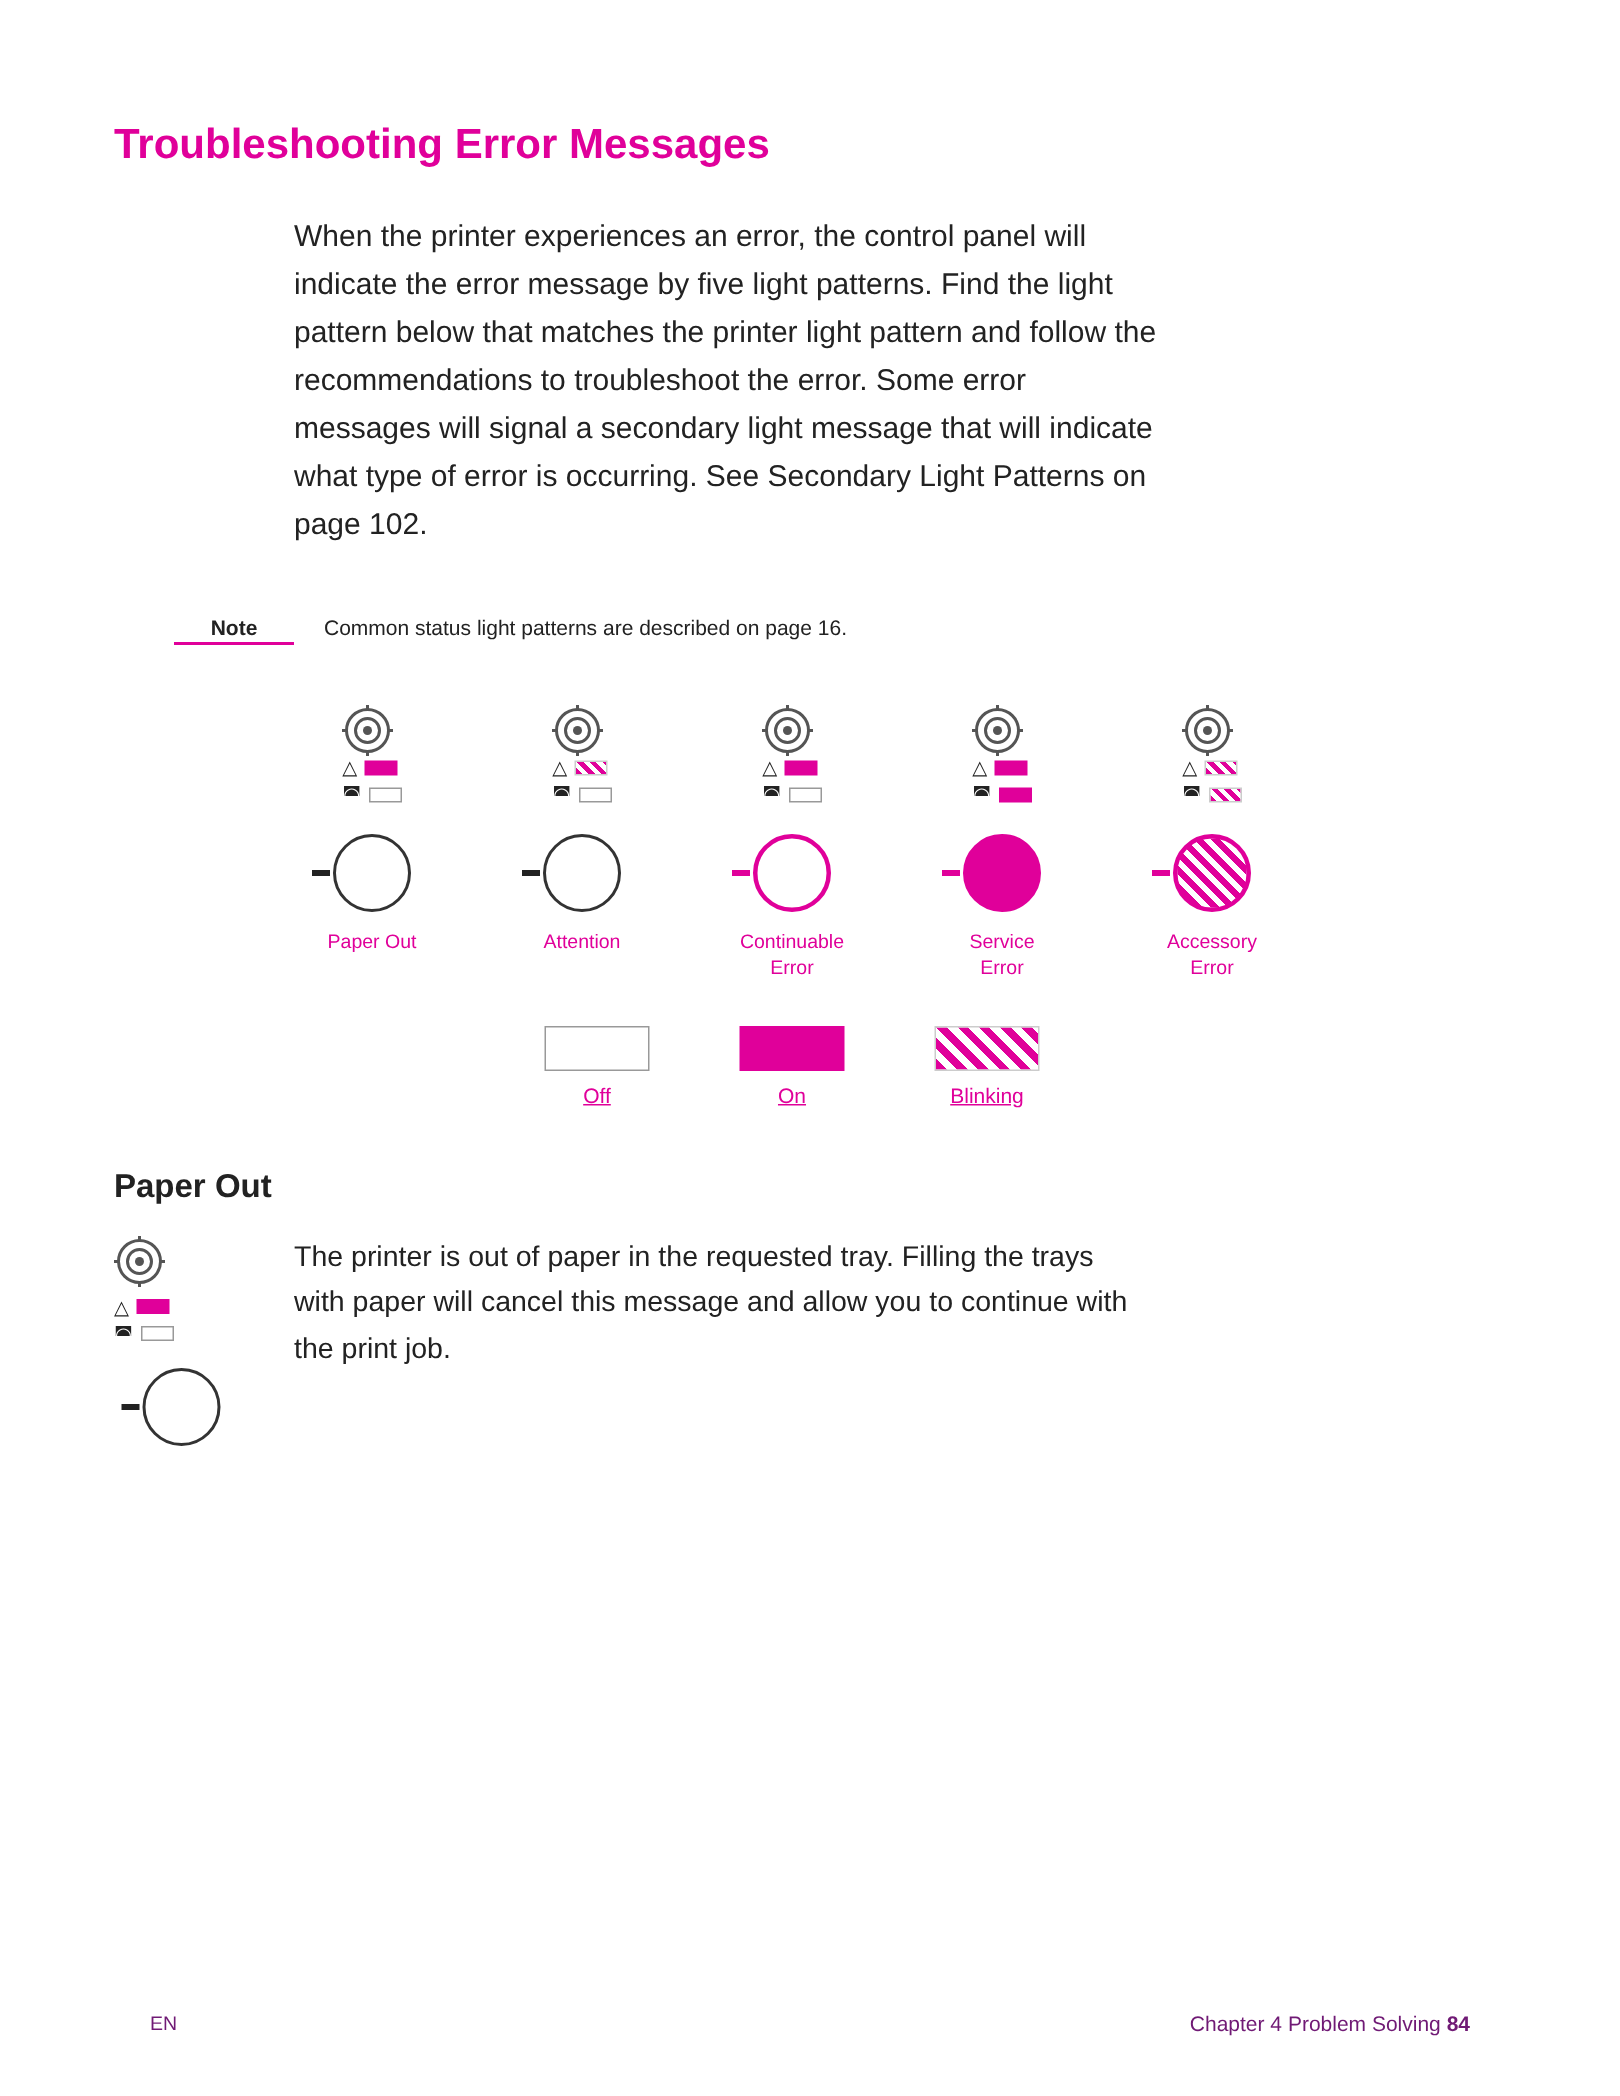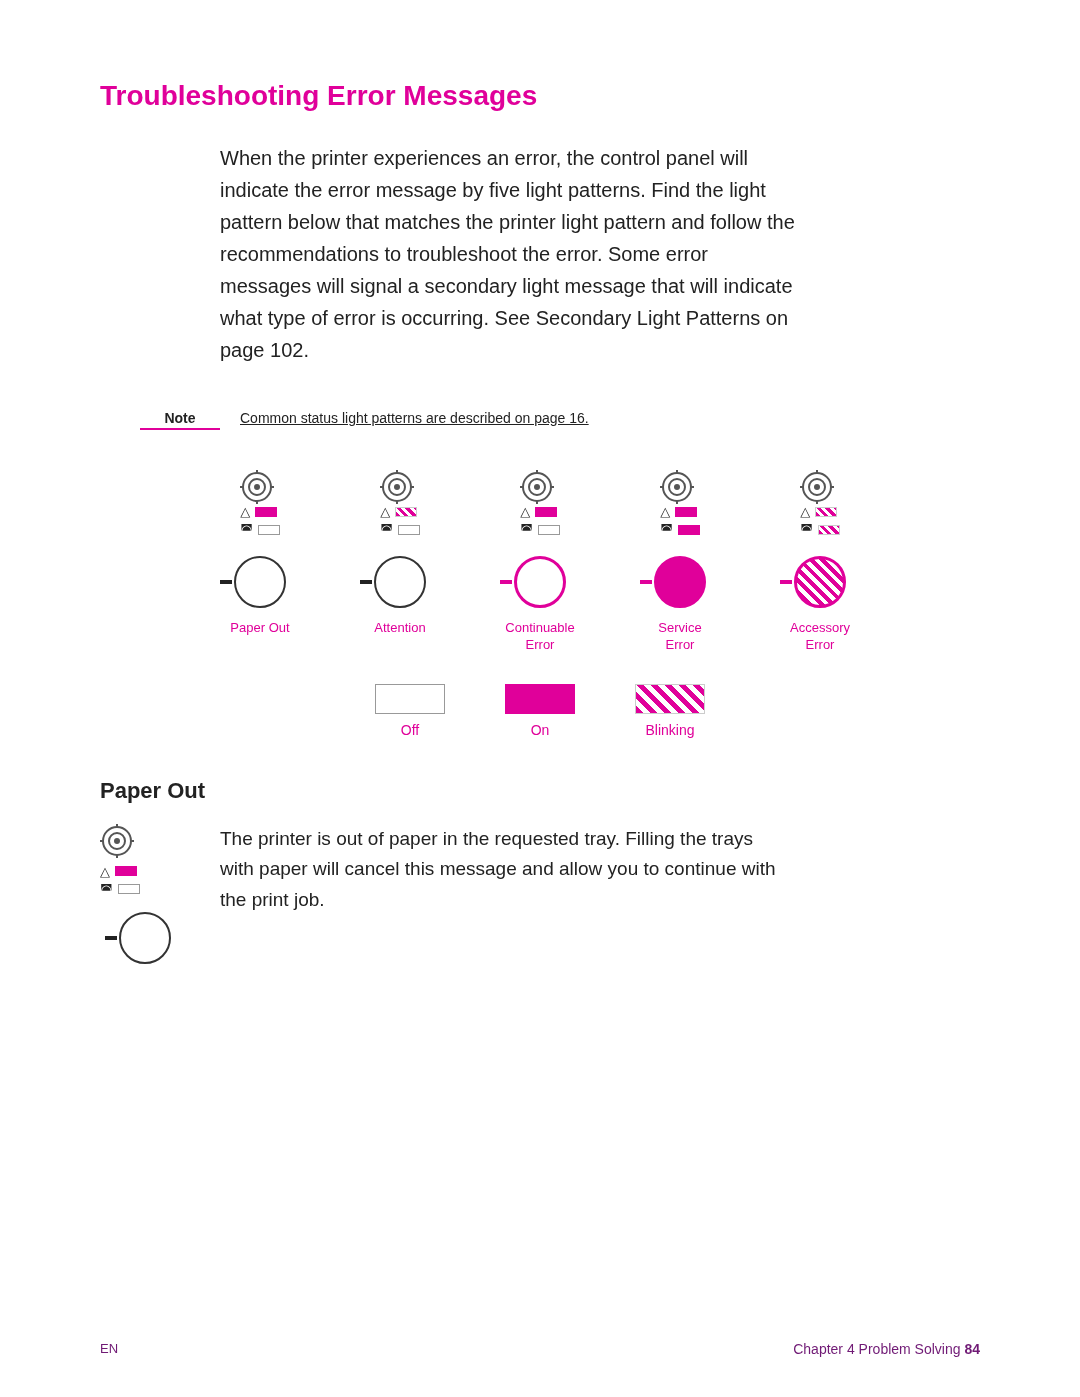--- a/index.html
+++ b/index.html
@@ -6,21 +6,21 @@
     body {
       background: #fff;
       font-family: Arial, Helvetica, sans-serif;
       width: 1080px;
       min-height: 1397px;
       position: relative;
       color: #222;
     }
 
     .page {
-      padding: 80px 100px 60px 100px;
+      padding: 80px 100px 60px 76px;
     }
 
     .title {
       color: #e0009a;
       font-size: 28px;
       font-weight: bold;
       margin-bottom: 30px;
     }
 
     .intro-text {
@@ -45,21 +45,20 @@
       border-bottom: 2px solid #e0009a;
       padding-bottom: 2px;
       margin-right: 20px;
       margin-top: 2px;
       text-align: center;
     }
 
     .note-text {
       font-size: 14px;
       line-height: 1.5;
-      text-decoration: underline;
     }
 
     
     .diagrams-section {
       display: flex;
       justify-content: center;
       gap: 30px;
       margin-bottom: 10px;
       margin-top: 10px;
     }
@@ -251,20 +250,21 @@
         #e0009a 5px,
         #fff 5px,
         #fff 10px
       );
       border: 1px solid #ccc;
     }
 
     .legend-label {
       font-size: 14px;
       color: #e0009a;
+      text-decoration: underline;
     }
 
     
     .section-title {
       font-size: 22px;
       font-weight: bold;
       margin-bottom: 20px;
       margin-top: 10px;
     }
 

